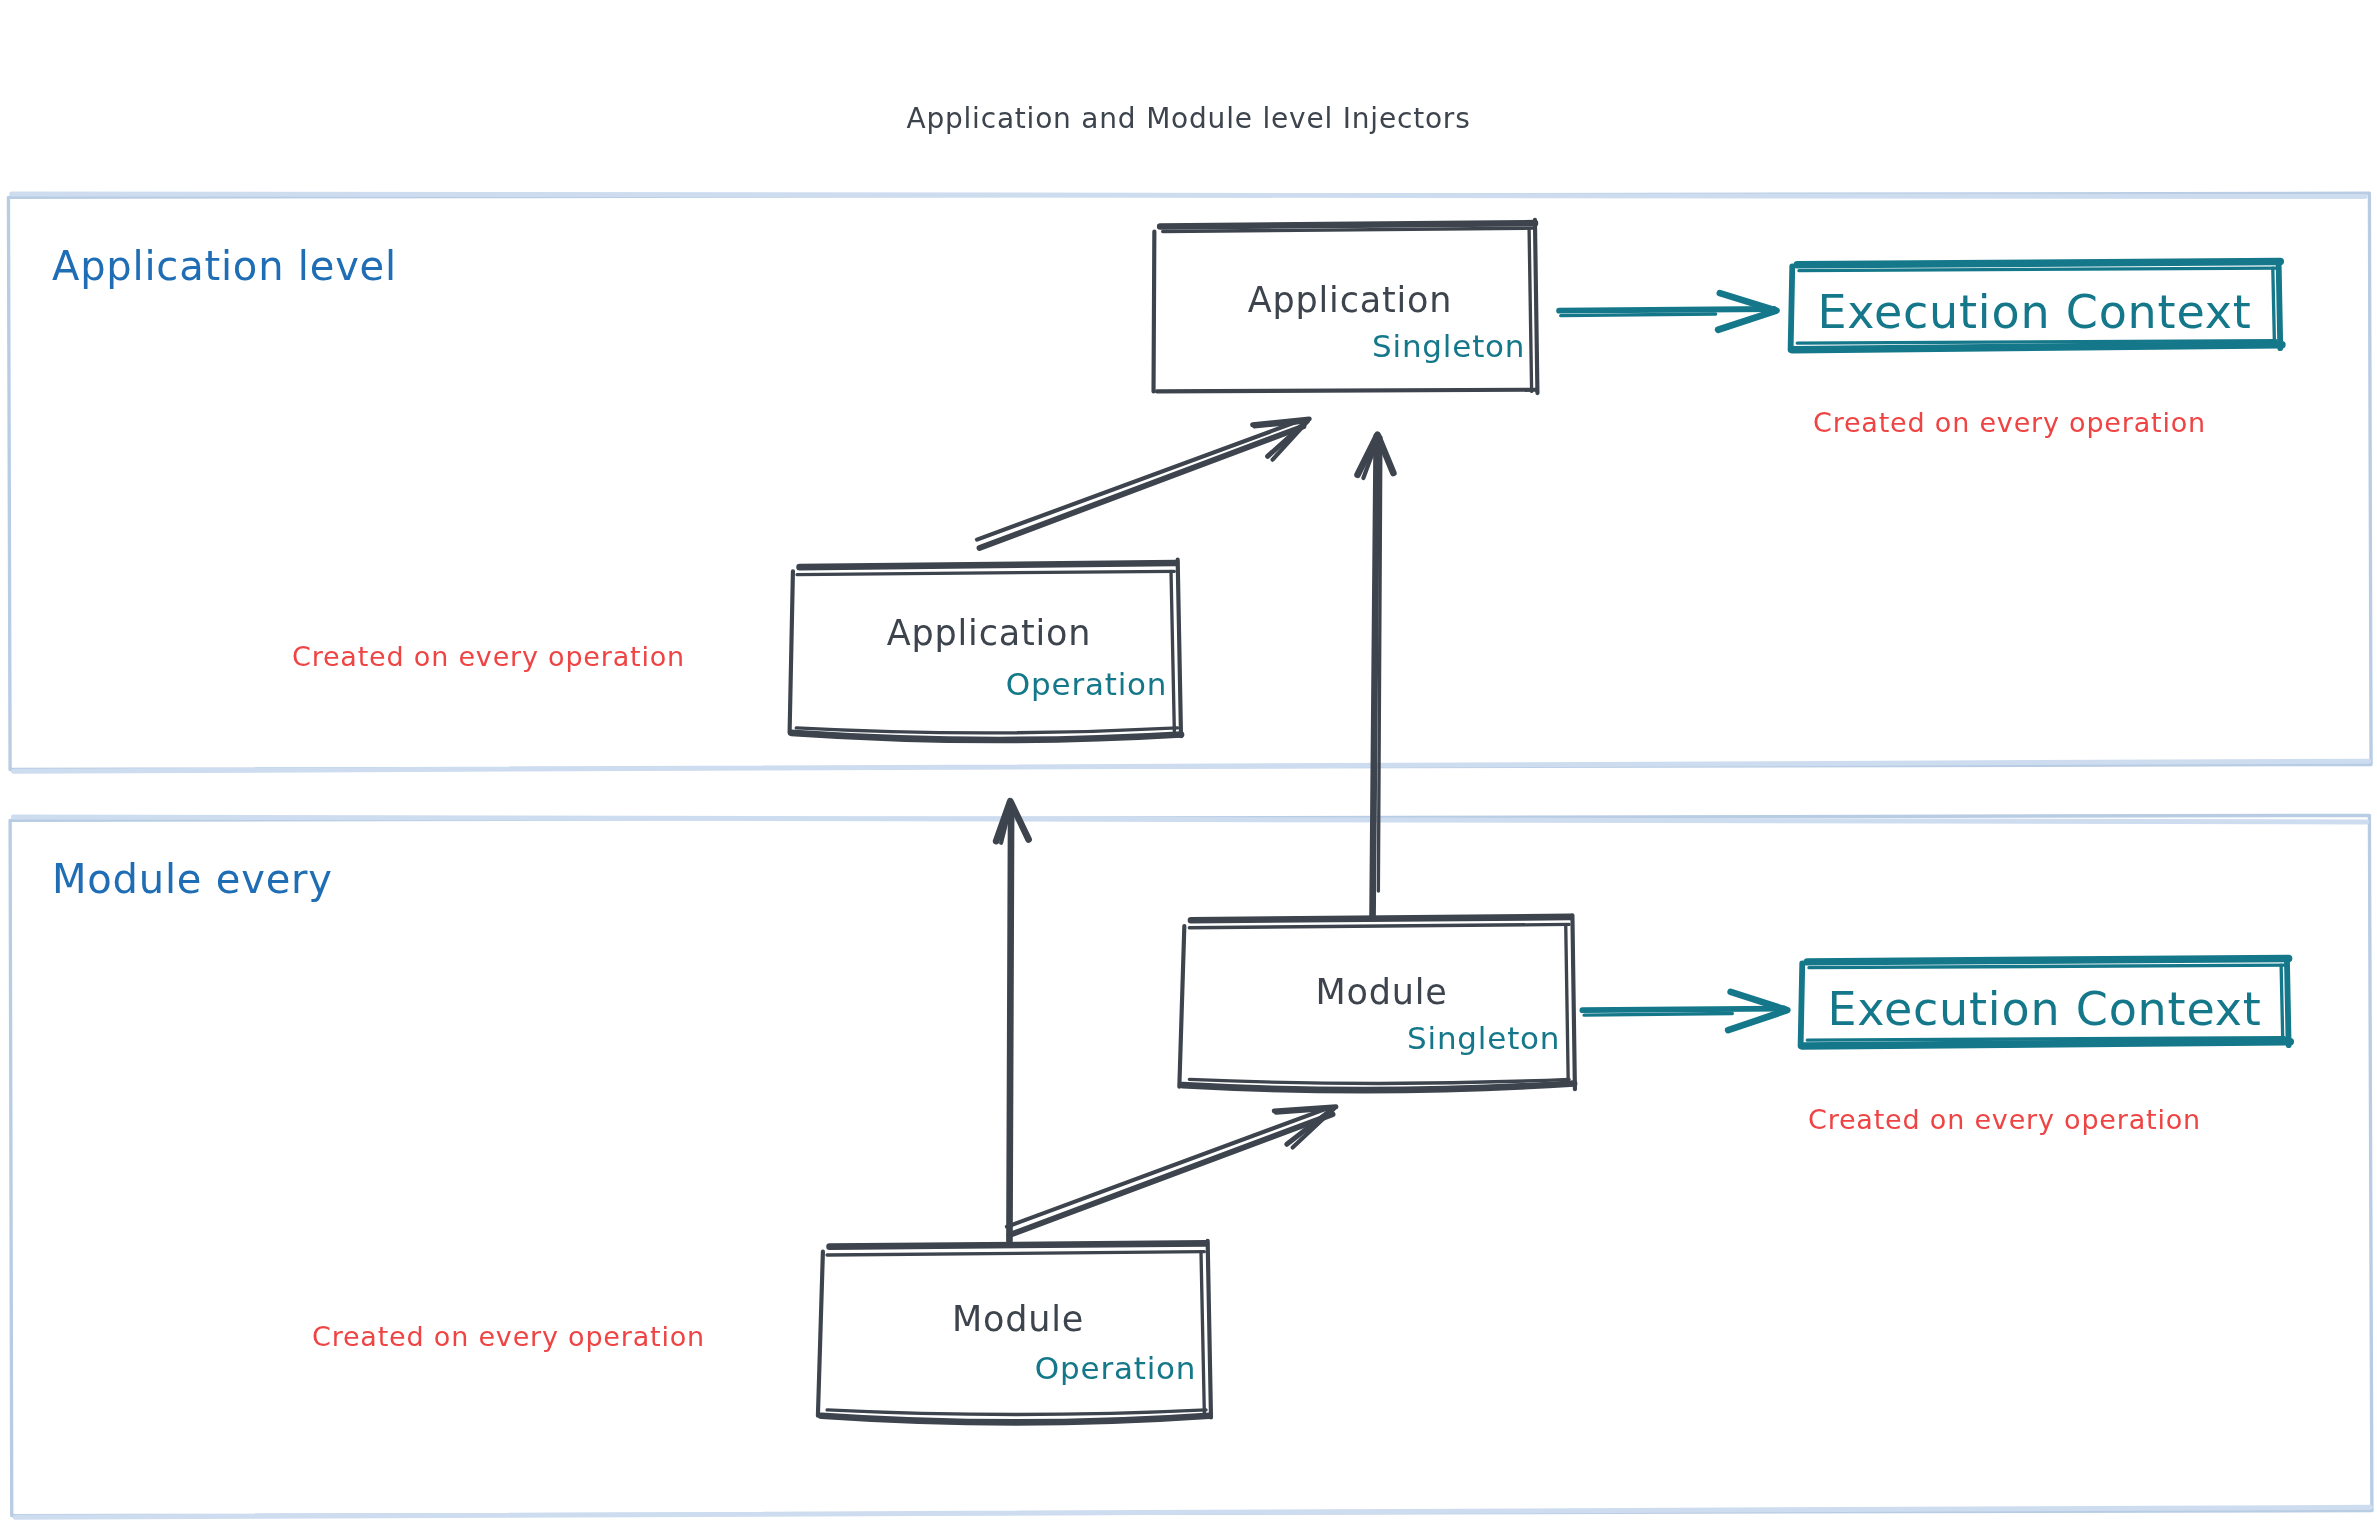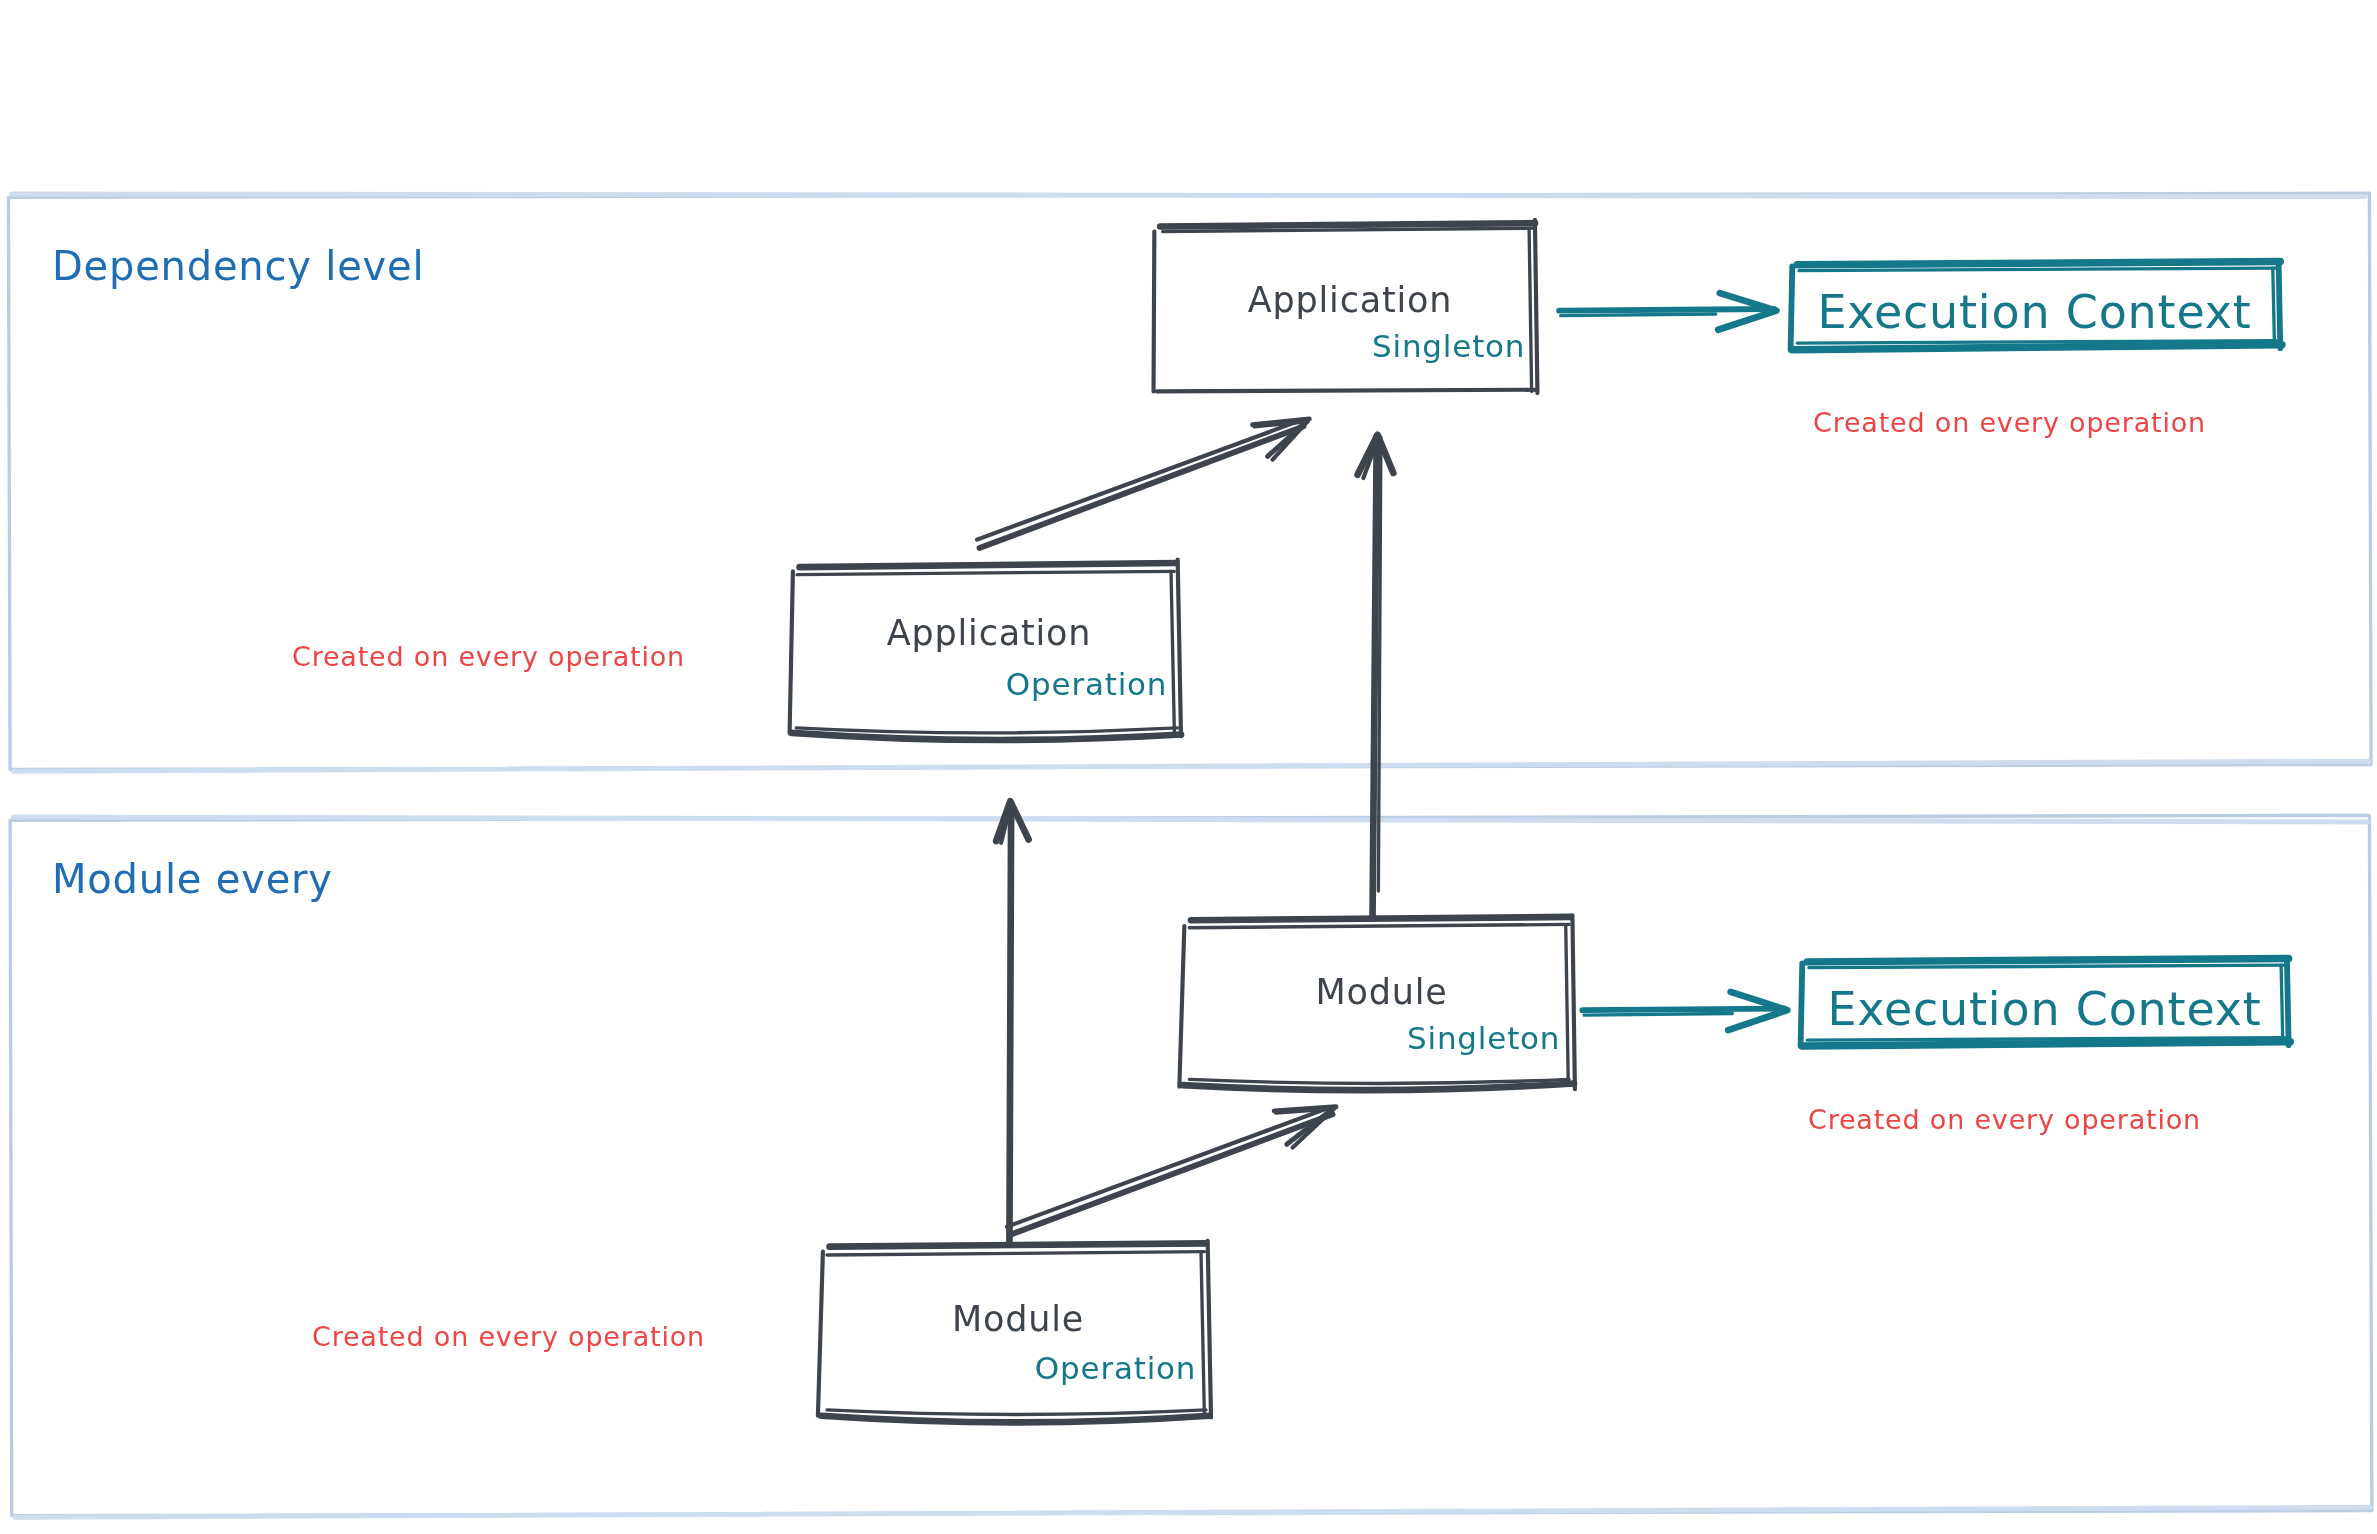--- a/index.html
+++ b/index.html
@@ -259,22 +259,23 @@
 
     <g>
       <path d="M 1212 1490 L 1214 968" stroke="#3d444d" stroke-width="8" fill="none" stroke-linecap="round"></path>
       <path d="M 1196 1010 L 1213 962 L 1235 1008" stroke="#3d444d" stroke-width="8" fill="none" stroke-linecap="round" stroke-linejoin="round"></path>
       <path d="M 1202 1012 L 1213 968" stroke="#3d444d" stroke-width="5" fill="none" stroke-linecap="round"></path>
     </g>
 
   </svg>
 
 
-
-  <div class="txt section-label" id="label-application-level">Dependency level</div>
+  <div class="txt" id="subtitle">Application and Module level Injectors</div>
+
+  <div class="txt section-label" id="label-application-level">Application level</div>
 
   <div class="txt section-label" id="label-module-level">Module every</div>
 
   <div class="node" id="node-app-singleton">
     <div class="node-title">Application</div>
     <div class="node-sub">Singleton</div>
   </div>
 
   <div class="node" id="node-app-operation">
     <div class="node-title">Application</div>

